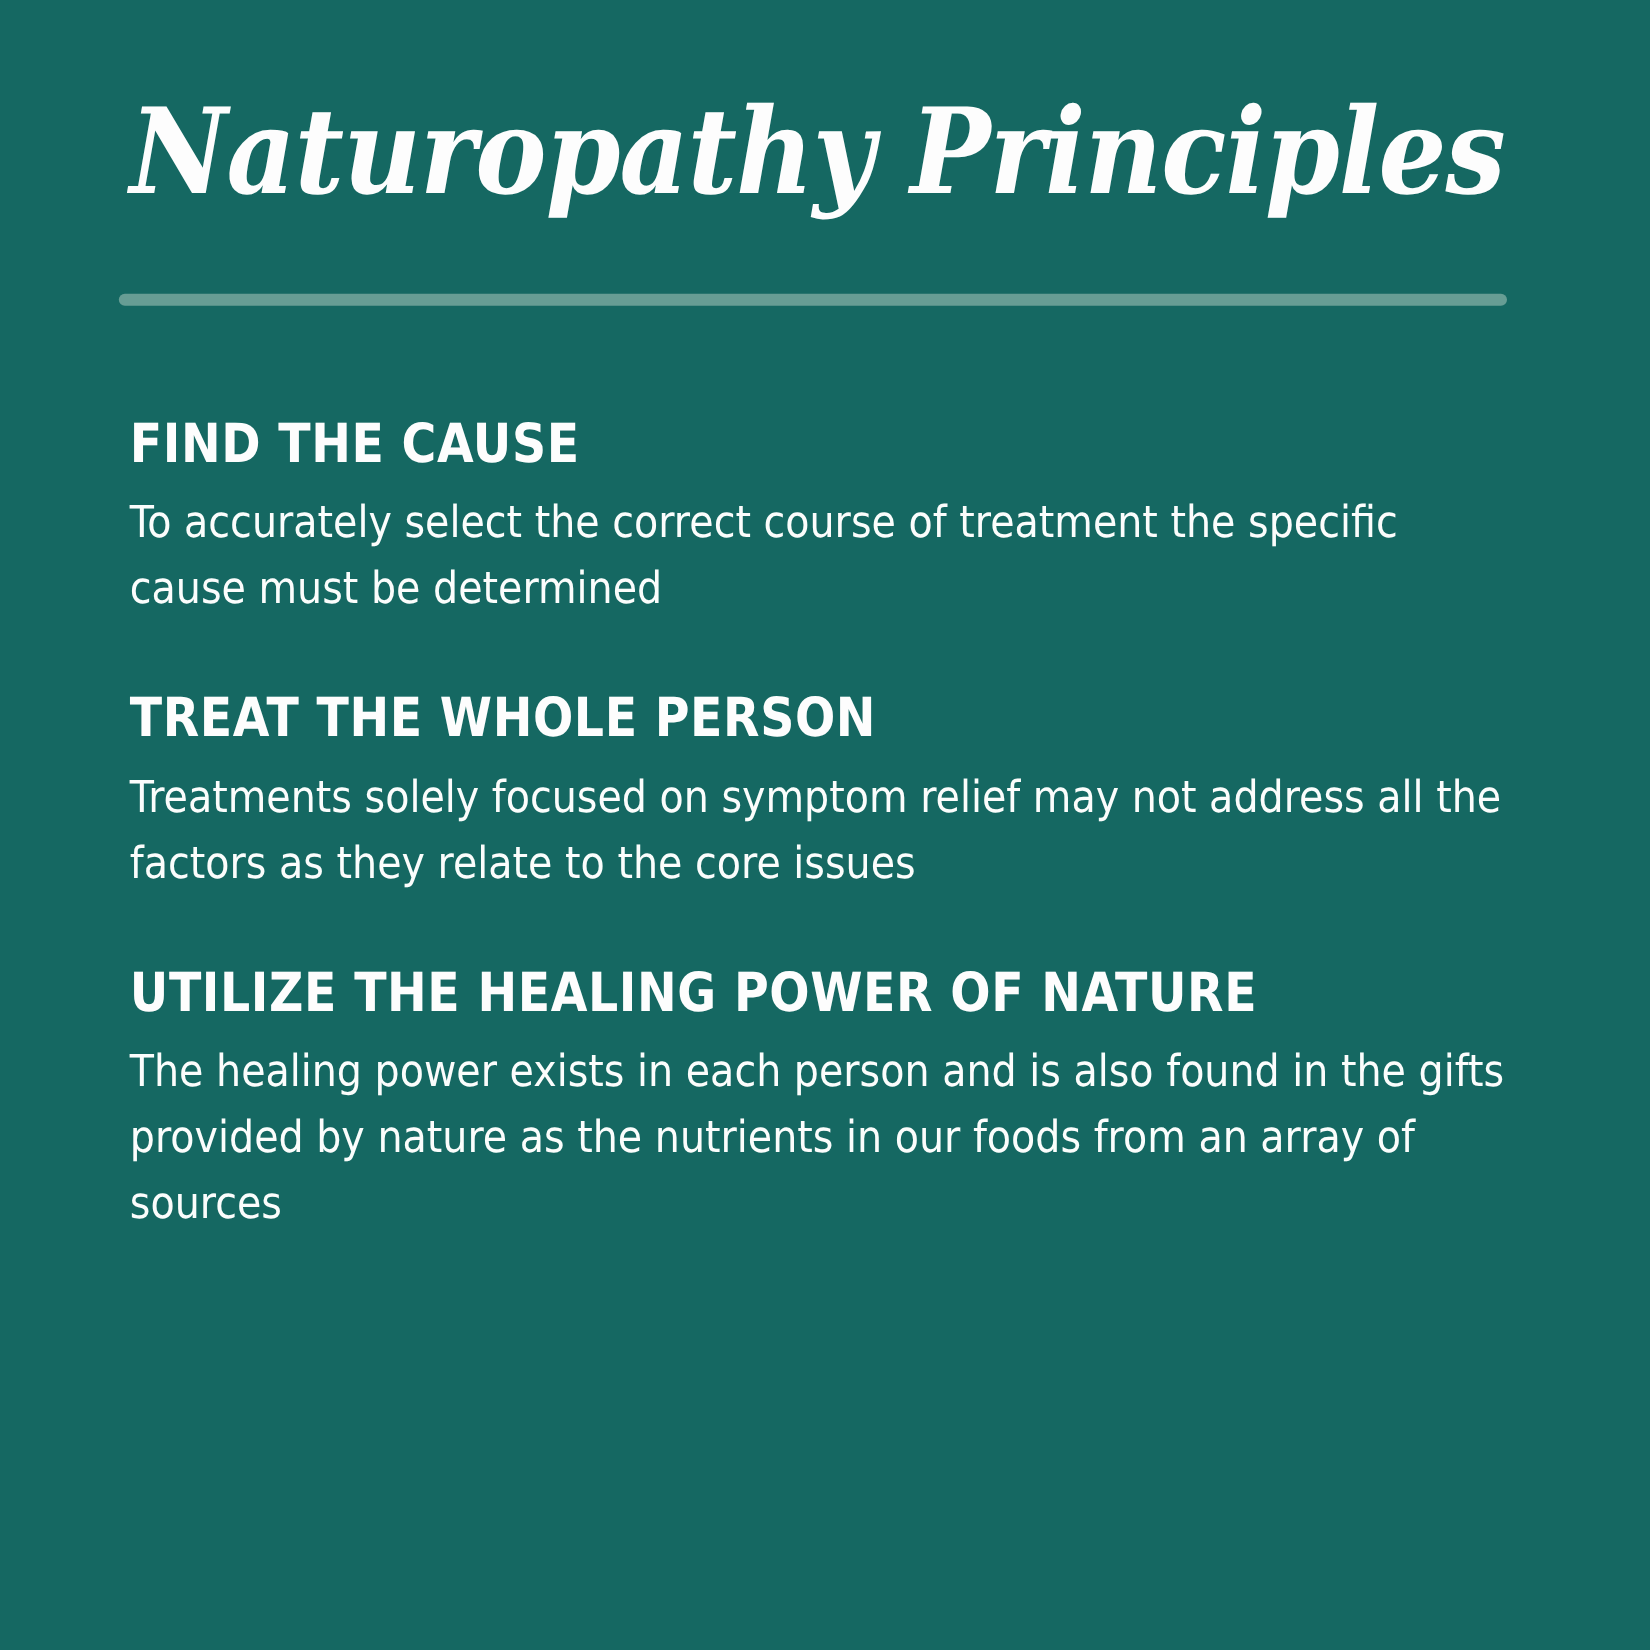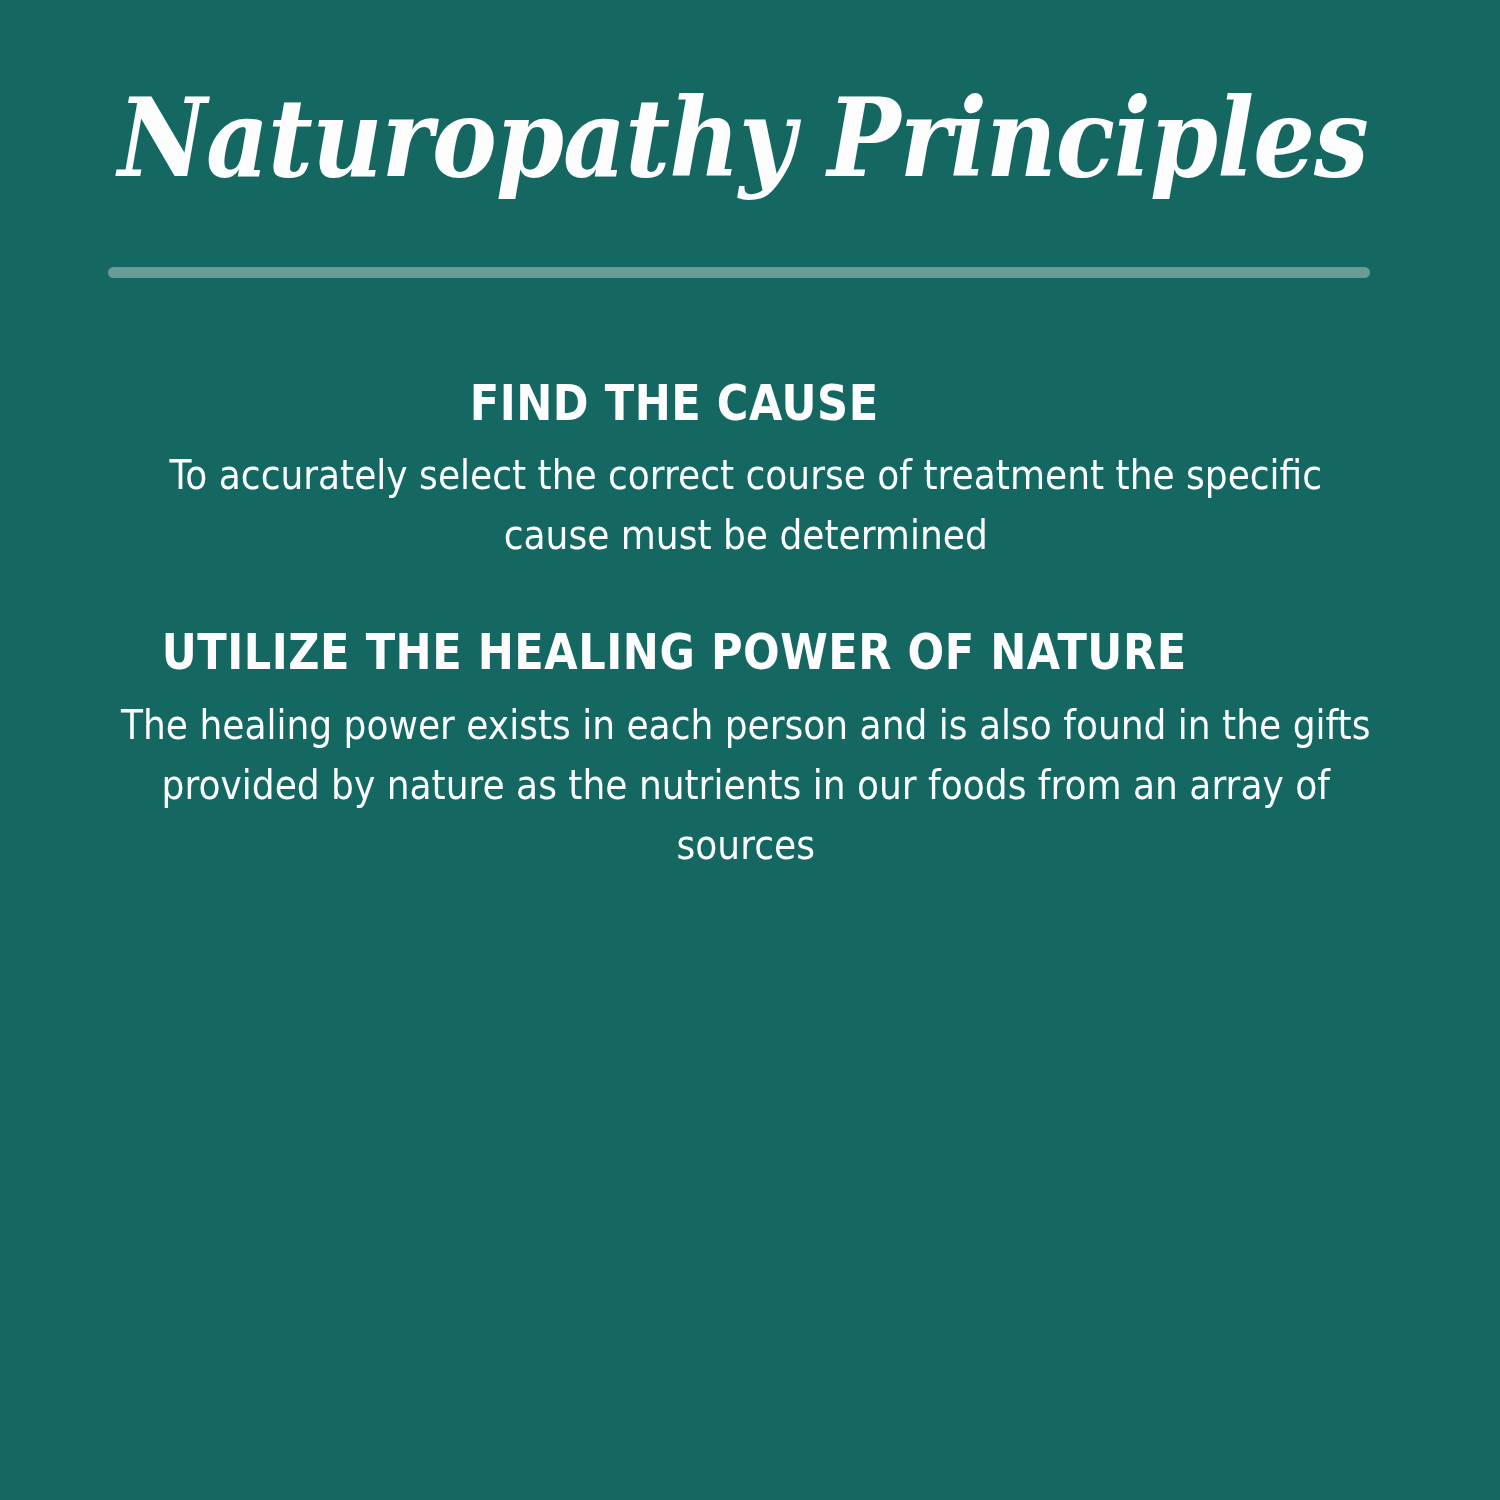--- a/index.html
+++ b/index.html
@@ -56,21 +56,20 @@
     border-radius: 6px;
     background: #679D94;
   }
 
   
   .sections {
     position: absolute;
     left: 118px;
     top: 378px;
     width: 1264px;
-    text-align: center;
   }
   .section {
     margin: 0 0 62px 0;
   }
   .section:last-child {
     margin-bottom: 0;
   }
   .section-heading {
     margin: 0 0 16px 0;
     font-family: "DejaVu Sans", "Liberation Sans", sans-serif;
@@ -107,20 +106,24 @@
 
   <div class="divider"></div>
 
   <div class="sections">
 
     <div class="section">
       <h2 class="section-heading">FIND THE CAUSE</h2>
       <p class="section-body">To accurately select the correct course of treatment the specific cause must be determined</p>
     </div>
 
+    <div class="section">
+      <h2 class="section-heading">TREAT THE WHOLE PERSON</h2>
+      <p class="section-body">Treatments solely focused on symptom relief may not address all the factors as they relate to the core issues</p>
+    </div>
 
 
     <div class="section">
       <h2 class="section-heading">UTILIZE THE HEALING POWER OF NATURE</h2>
       <p class="section-body">The healing power exists in each person and is also found in the gifts provided by nature as the nutrients in our foods from an array of sources</p>
     </div>
 
   </div>
 </div>
 

